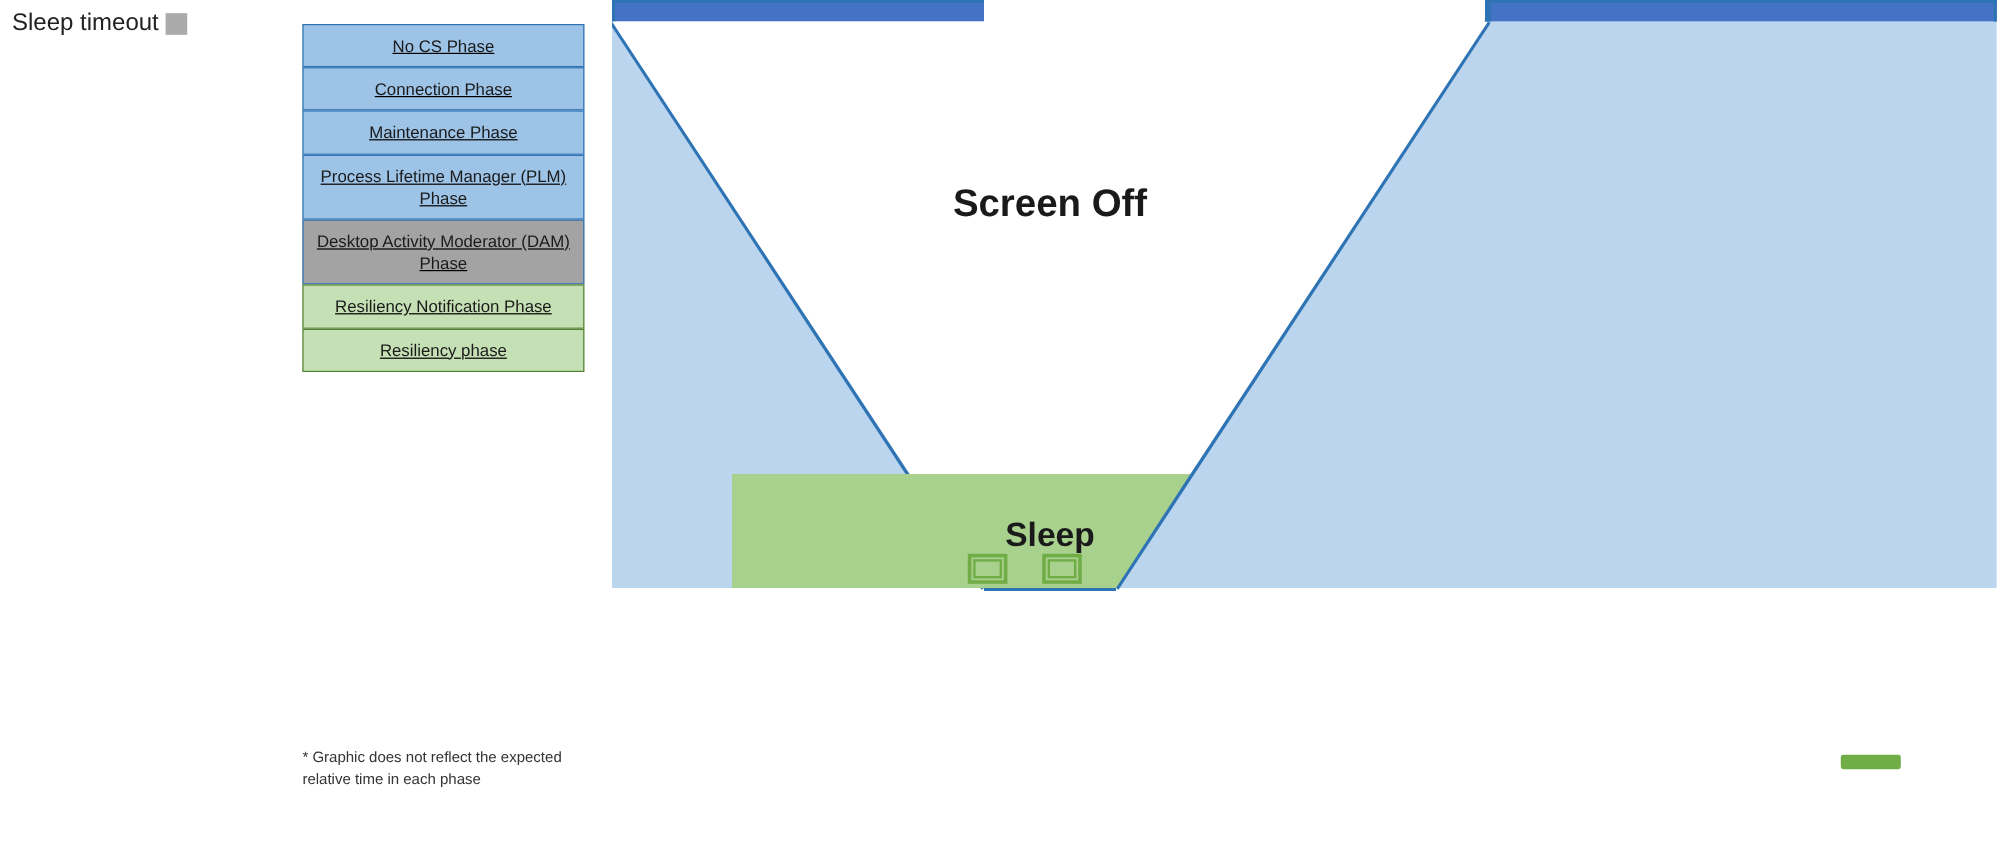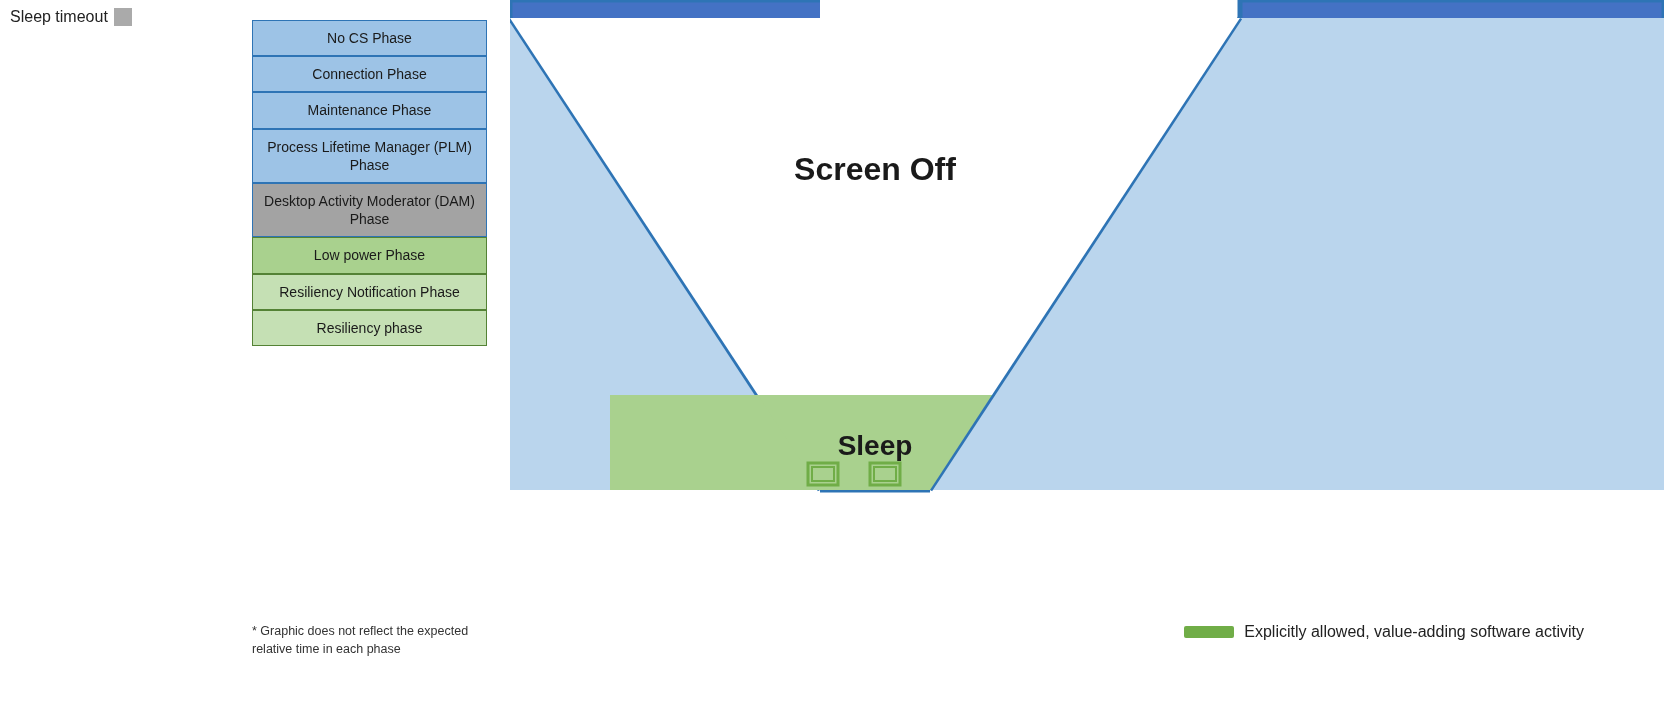--- a/index.html
+++ b/index.html
@@ -10,21 +10,21 @@
       font-family: 'Segoe UI', Arial, sans-serif;
       overflow: hidden;
       position: relative;
     }
 
     
     .sleep-timeout {
       position: absolute;
       top: 8px;
       left: 10px;
-      font-size: 16px;
+      font-size: 20px;
       font-weight: 400;
       color: #222;
       display: flex;
       align-items: center;
       gap: 6px;
     }
     .sleep-icon {
       width: 18px;
       height: 18px;
       background: #aaa;
@@ -33,20 +33,21 @@
 
     
     .phase-list {
       position: absolute;
       top: 20px;
       left: 252px;
       width: 235px;
       display: flex;
       flex-direction: column;
       gap: 0;
+      text-decoration: underline;
     }
     .phase-item {
       border: 1px solid #4472c4;
       padding: 8px 10px;
       text-align: center;
       font-size: 14px;
       color: #1a1a1a;
       line-height: 1.3;
     }
     .phase-item.blue {
@@ -112,21 +113,20 @@
   <span class="sleep-icon"></span>
 </div>
 
 <div class="phase-list">
 
 <div class="phase-item blue">No CS Phase</div>
     <div class="phase-item blue">Connection Phase</div>
     <div class="phase-item blue">Maintenance Phase</div>
     <div class="phase-item blue">Process Lifetime Manager (PLM) Phase</div>
     <div class="phase-item blue-mid">Desktop Activity Moderator (DAM) Phase</div>
-    <div class="phase-item green">Low power Phase</div>
     <div class="phase-item green-light">Resiliency Notification Phase</div>
     <div class="phase-item green-light">Resiliency phase</div>
   </div>
 
 <div class="footnote">* Graphic does not reflect the expected relative time in each phase</div>
 
 <svg class="diagram" viewBox="0 0 1154 701" xmlns="http://www.w3.org/2000/svg">
 
   <rect x="0" y="0" width="310" height="18" fill="#4472c4"></rect>
 
@@ -164,14 +164,13 @@
 
   <rect x="360" y="463" width="30" height="22" fill="none" stroke="#70ad47" stroke-width="3"></rect>
   <rect x="364" y="467" width="22" height="14" fill="none" stroke="#70ad47" stroke-width="2"></rect>
 
   <line x1="730" y1="18" x2="730" y2="0" stroke="#2e74b5" stroke-width="5"></line>
 
 </svg>
 
 <div class="legend">
   <div class="legend-bar"></div>
-  <span>Explicitly allowed, value-adding software activity</span>
 </div>
 
 </body></html>

